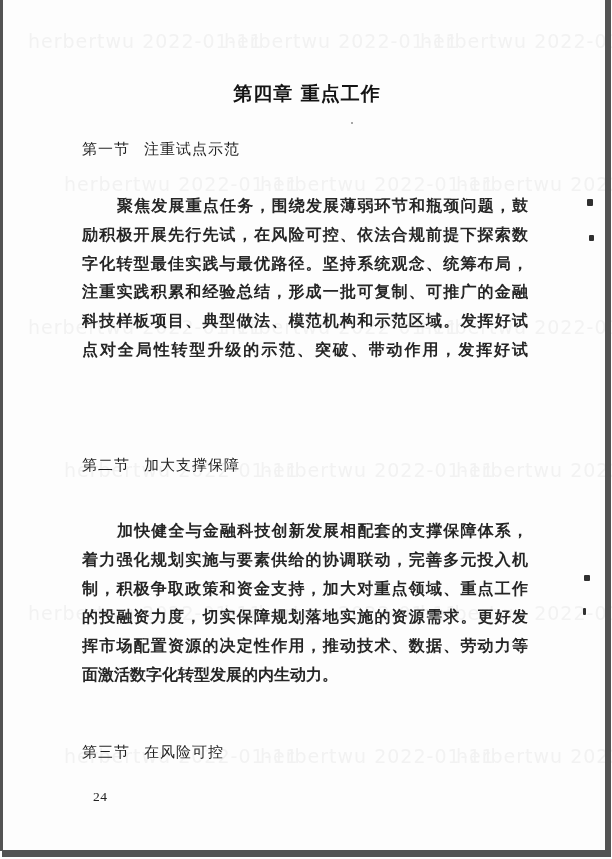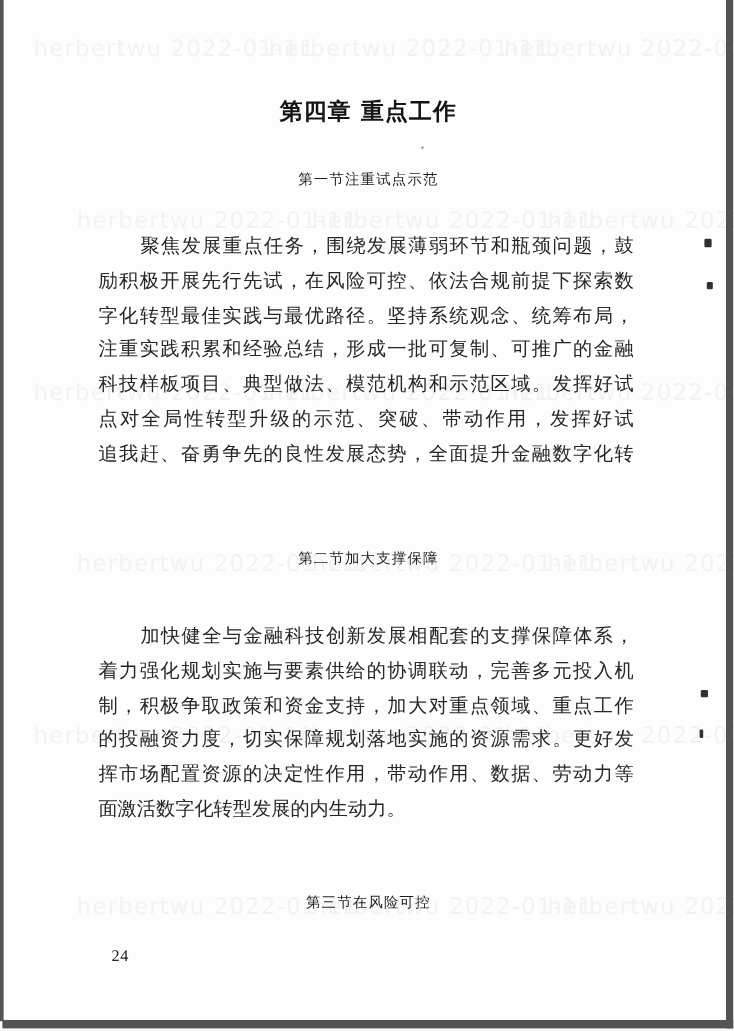--- a/index.html
+++ b/index.html
@@ -19,26 +19,26 @@
   
   .chapter-title {
     position:absolute; top:80px; left:82px; width:450px; margin:0;
     text-align:center;
     font-family:"DejaVu Sans","Liberation Sans",sans-serif;
     font-weight:700; font-size:19px; line-height:26px; letter-spacing:1px;
     color:#141414;
   }
   .section-heading {
     position:absolute; left:82px; width:450px;
-    display:flex; justify-content:center; 
-    font-size:12px; line-height:26px; letter-spacing:1px; color:#1f1f1f;
+    display:flex; gap:14px;
+    font-size:15px; line-height:26px; letter-spacing:1px; color:#1f1f1f;
   }
   .s1 { top:136px; } .s2 { top:452px; } .s3 { top:739px; }
   
-  .paragraph { position:absolute; left:82px; width:446px; }
+  .paragraph { position:absolute; left:82px; width:446px;font-weight:bold; }
   .p1 { top:192px; } .p2 { top:505px;margin-top:12px; }
   .bline {
     height:28.8px; line-height:28.8px; font-size:16px;
     text-align:justify; text-align-last:justify;
     color:#262626; overflow:hidden;
   }
   .bline.first { text-indent:35px; }
   .bline.last  { text-align-last:left; }
   
   .page-number {
@@ -91,34 +91,33 @@
     <span>注重试点示范</span>
   </div>
 
   <div class="paragraph p1">
       <div class="bline first">聚焦发展重点任务，围绕发展薄弱环节和瓶颈问题，鼓</div>
       <div class="bline">励积极开展先行先试，在风险可控、依法合规前提下探索数</div>
       <div class="bline">字化转型最佳实践与最优路径。坚持系统观念、统筹布局，</div>
       <div class="bline">注重实践积累和经验总结，形成一批可复制、可推广的金融</div>
       <div class="bline">科技样板项目、典型做法、模范机构和示范区域。发挥好试</div>
       <div class="bline">点对全局性转型升级的示范、突破、带动作用，发挥好试</div>
-      <div class="bline">追我赶、奋勇争先的良性发展态势，全面提升金融数字化转</div>
     </div>
 
   <div class="section-heading s2">
     <span>第二节</span>
     <span>加大支撑保障</span>
   </div>
 
   <div class="paragraph p2">
       <div class="bline first">加快健全与金融科技创新发展相配套的支撑保障体系，</div>
       <div class="bline">着力强化规划实施与要素供给的协调联动，完善多元投入机</div>
       <div class="bline">制，积极争取政策和资金支持，加大对重点领域、重点工作</div>
       <div class="bline">的投融资力度，切实保障规划落地实施的资源需求。更好发</div>
-      <div class="bline">挥市场配置资源的决定性作用，带动作用、数据、劳动力等</div>
+      <div class="bline">挥市场配置资源的决定性作用，推动技术、数据、劳动力等</div>
       <div class="bline last">面激活数字化转型发展的内生动力。</div>
     </div>
 
   <div class="section-heading s3">
     <span>第三节</span>
     <span>在风险可控</span>
   </div>
 
   <div class="page-number">24</div>
 

